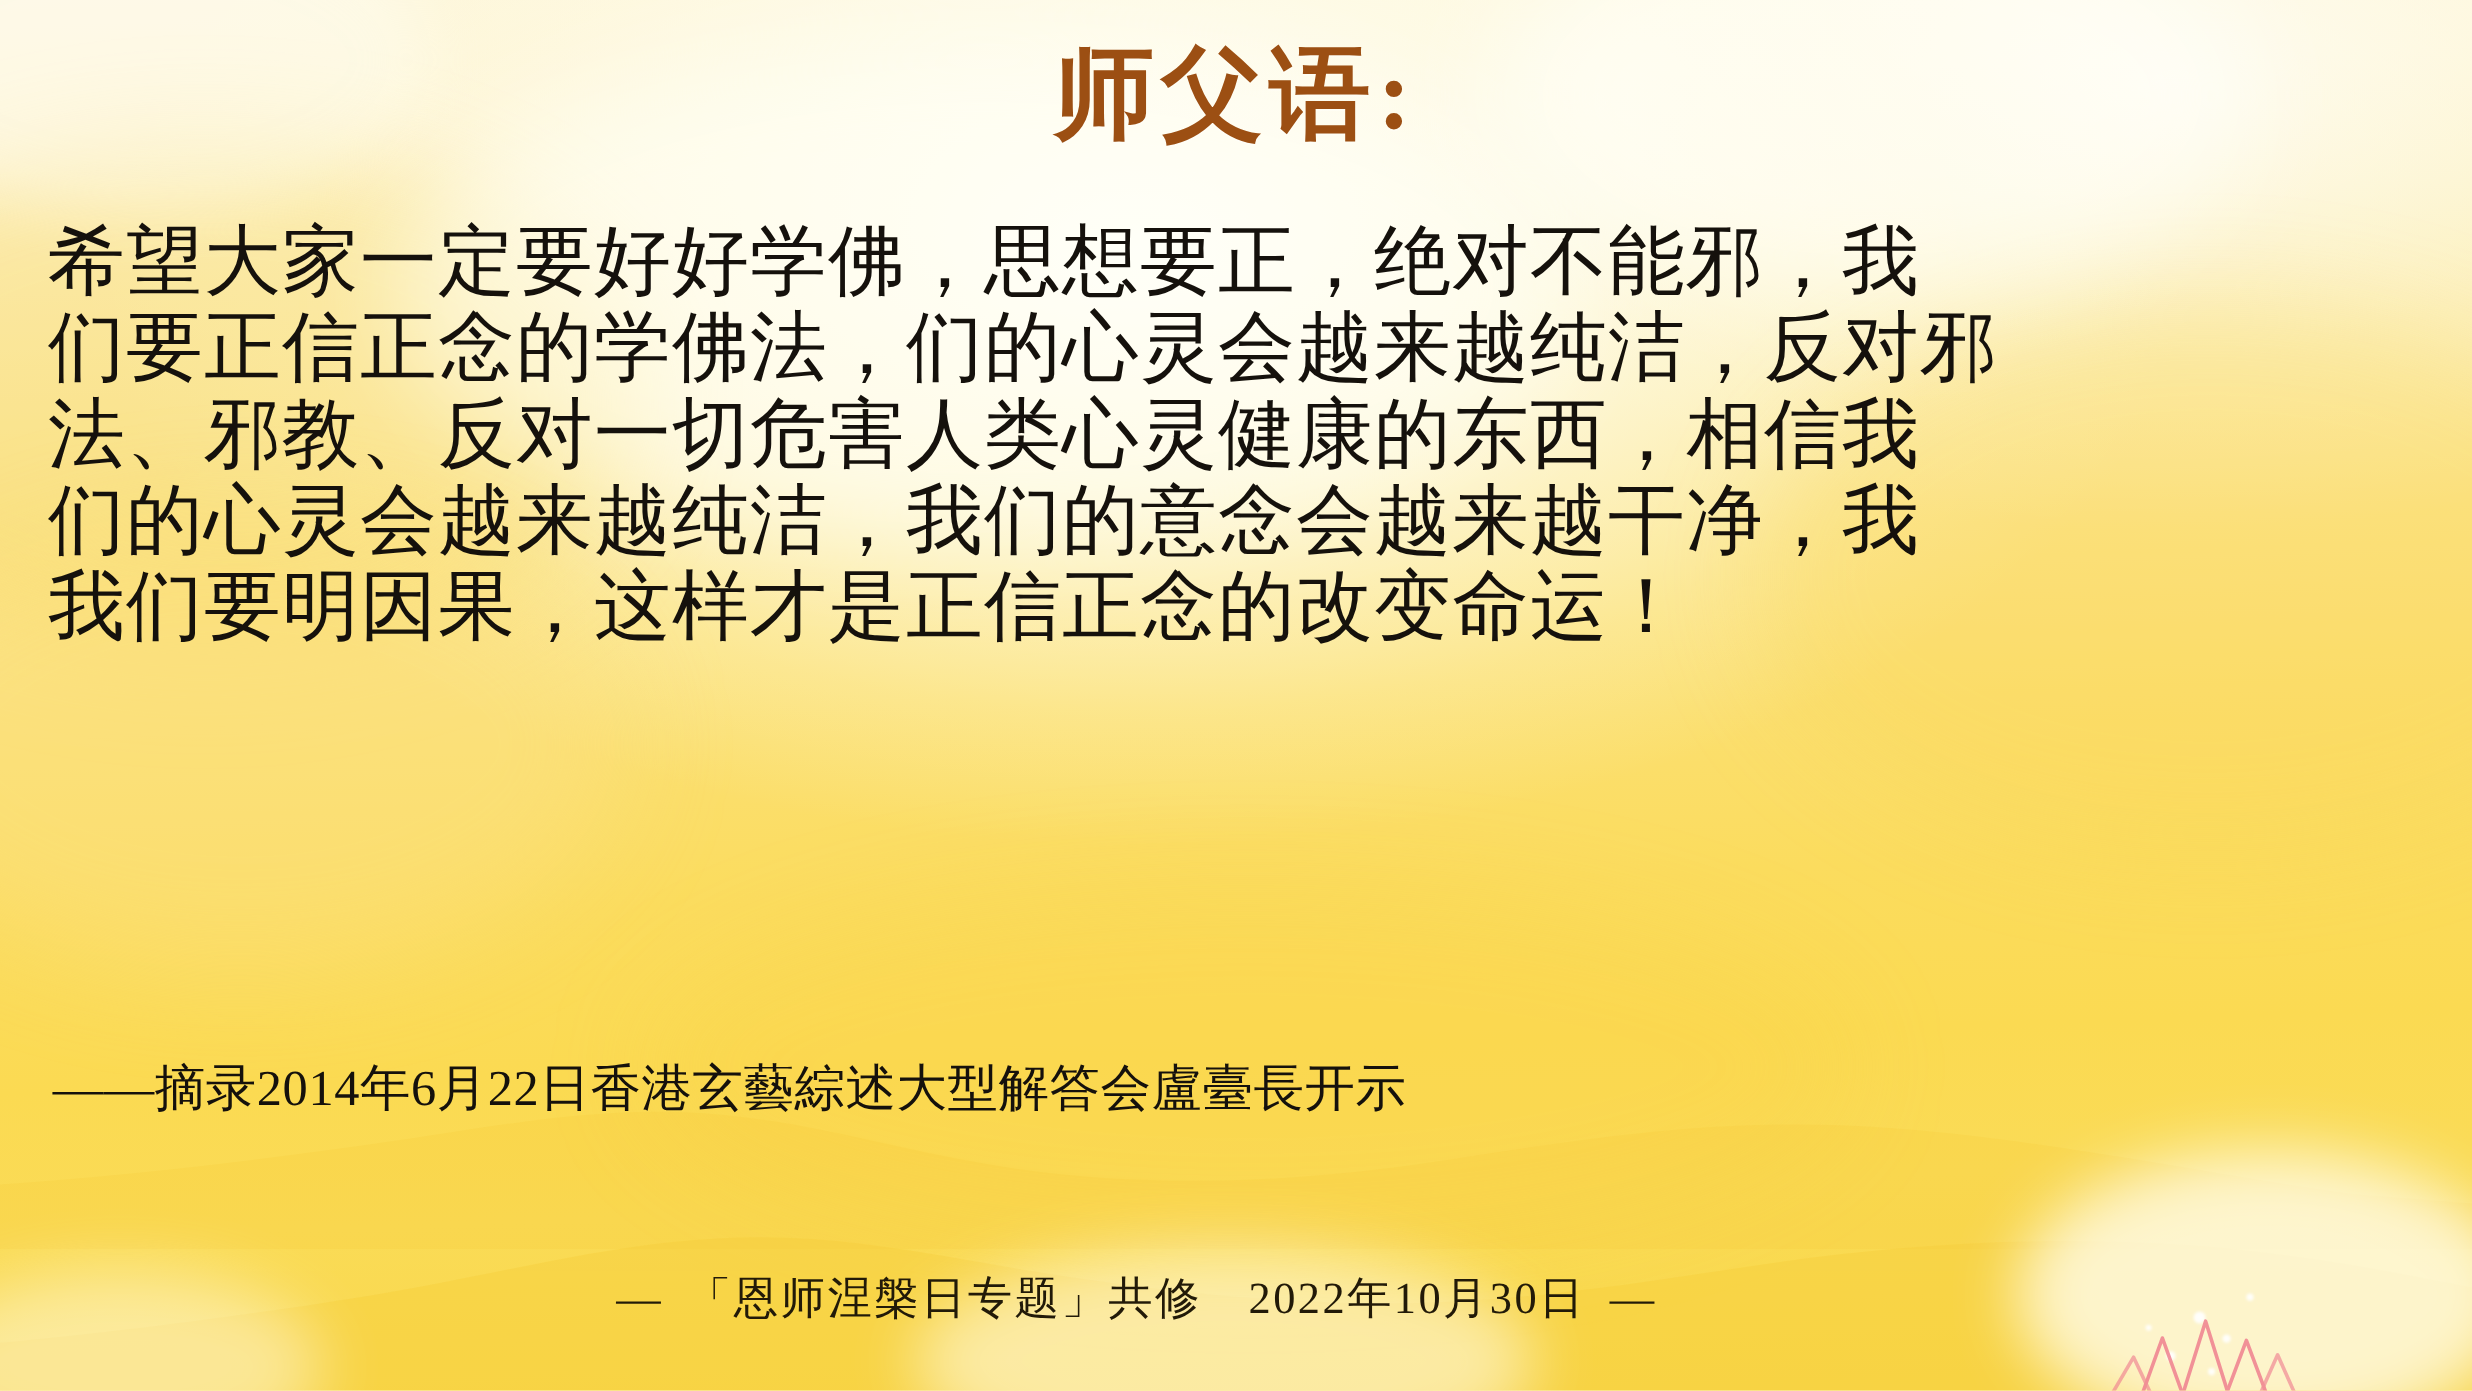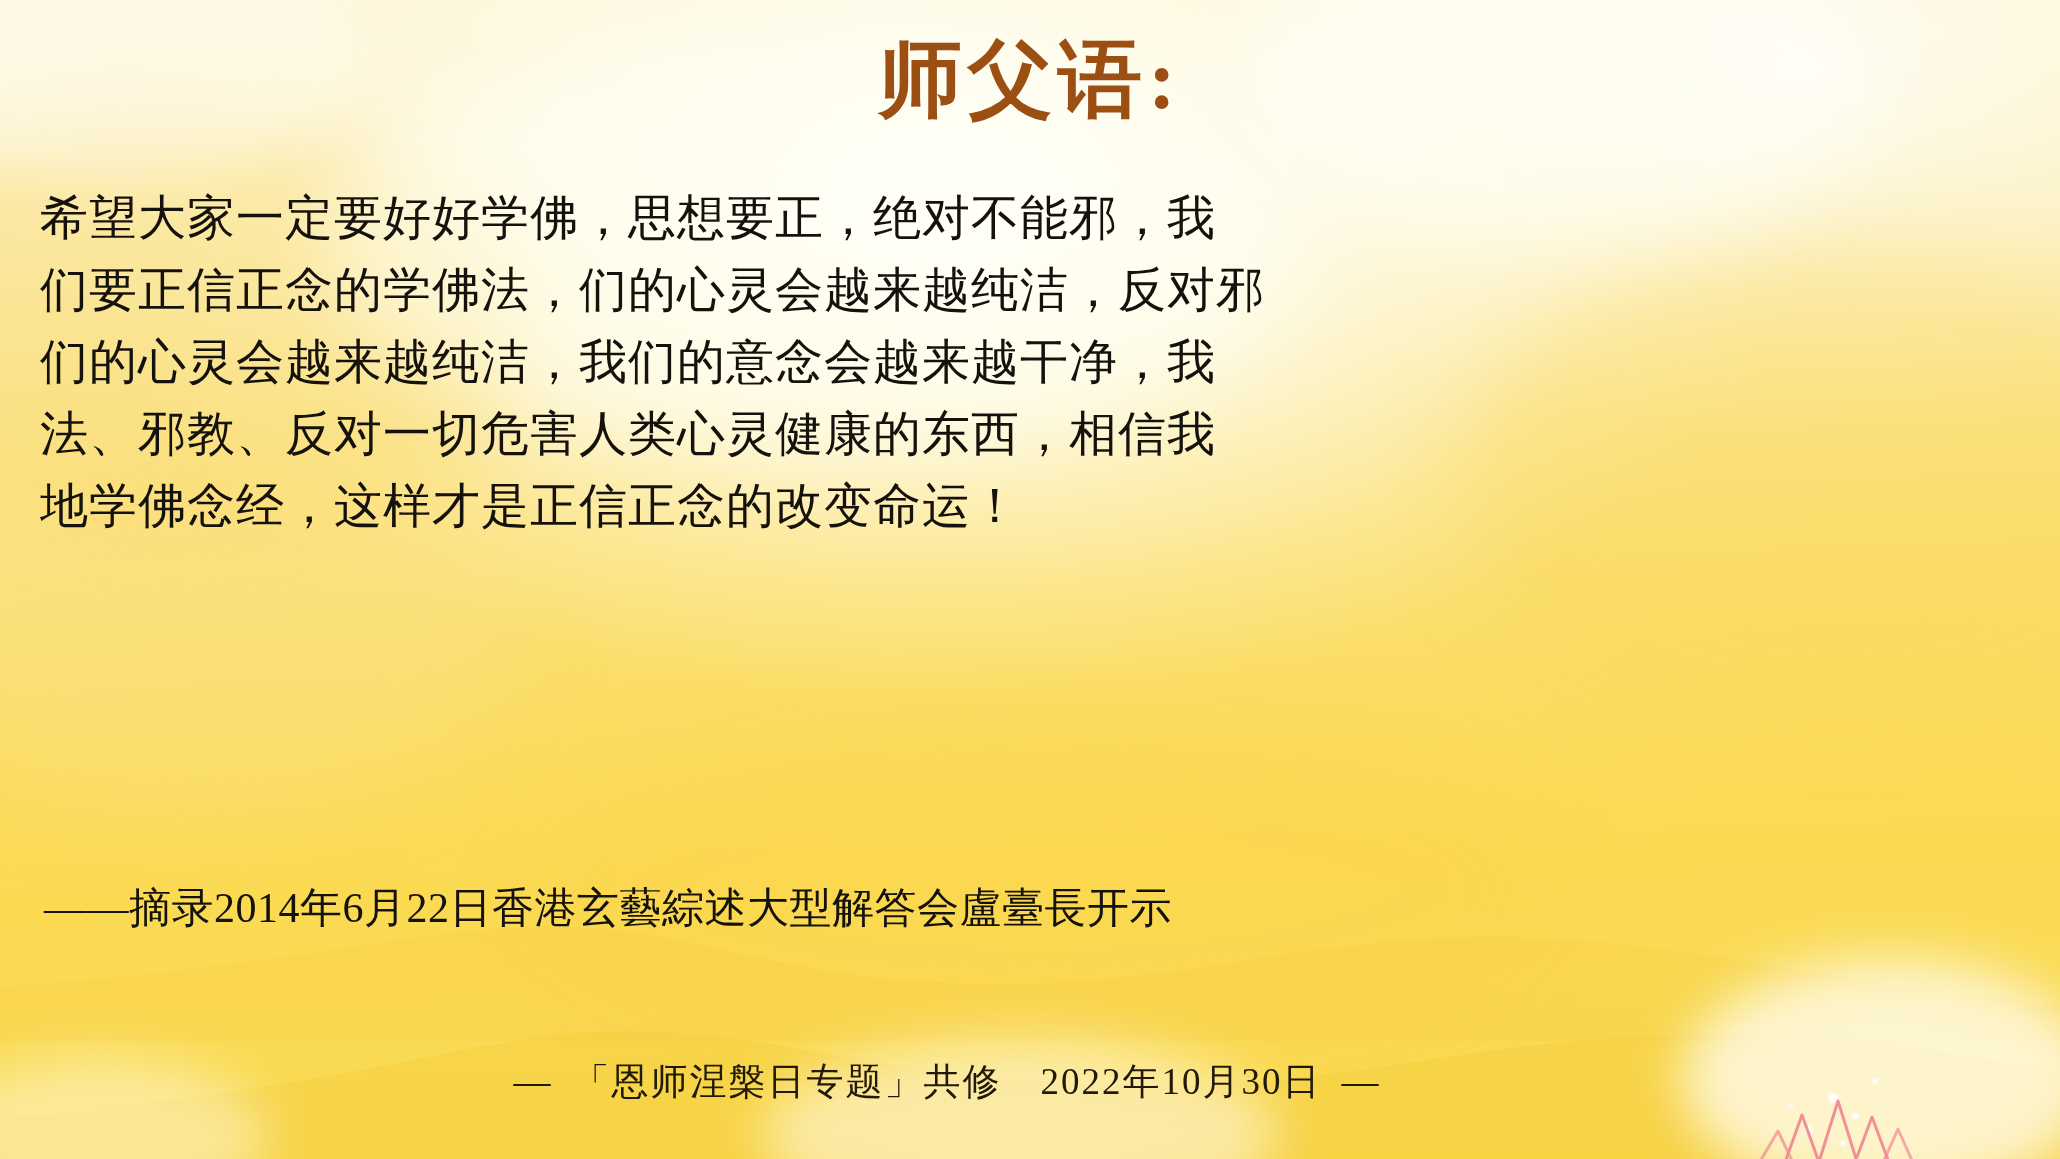--- a/index.html
+++ b/index.html
@@ -96,21 +96,21 @@
     color: #9c4f13;
     text-shadow: 0 1px 0 rgba(255,255,255,0.35);
   }
 
   .body-text {
     position: absolute;
     top: 182px;
     left: 40px;
     width: 1980px;
     font-family: "Liberation Serif", "DejaVu Serif", serif;
-    font-size: 48px;
+    font-size: 64px;
     line-height: 72px;
     color: #15110c;
     text-align: justify;
     text-justify: inter-character;
     letter-spacing: 1px;
     font-weight: 500;
   }
   .body-text p { margin: 0; }
 
   .attribution {
@@ -205,23 +205,23 @@
     </svg>
   </div>
 
   <div class="content">
 
     <div class="title">师父语:</div>
 
     <div class="body-text">
       <p>希望大家一定要好好学佛，思想要正，绝对不能邪，我</p>
       <p>们要正信正念的学佛法，们的心灵会越来越纯洁，反对邪</p>
+      <p>法、邪教、反对一切危害人类心灵健康的东西，相信我</p>
       <p>们的心灵会越来越纯洁，我们的意念会越来越干净，我</p>
-      <p>法、邪教、反对一切危害人类心灵健康的东西，相信我</p>
-      <p>地学佛念经，这样才是正信正念的改变命运！</p>
+      <p>我们要明因果，这样才是正信正念的改变命运！</p>
     </div>
 
     <div class="attribution">——摘录2014年6月22日香港玄藝綜述大型解答会盧臺長开示</div>
 
     <div class="footer">
       <span class="dash">—</span><span>「恩师涅槃日专题」共修　2022年10月30日</span><span class="dash">—</span>
     </div>
 
   </div>
 </div>

